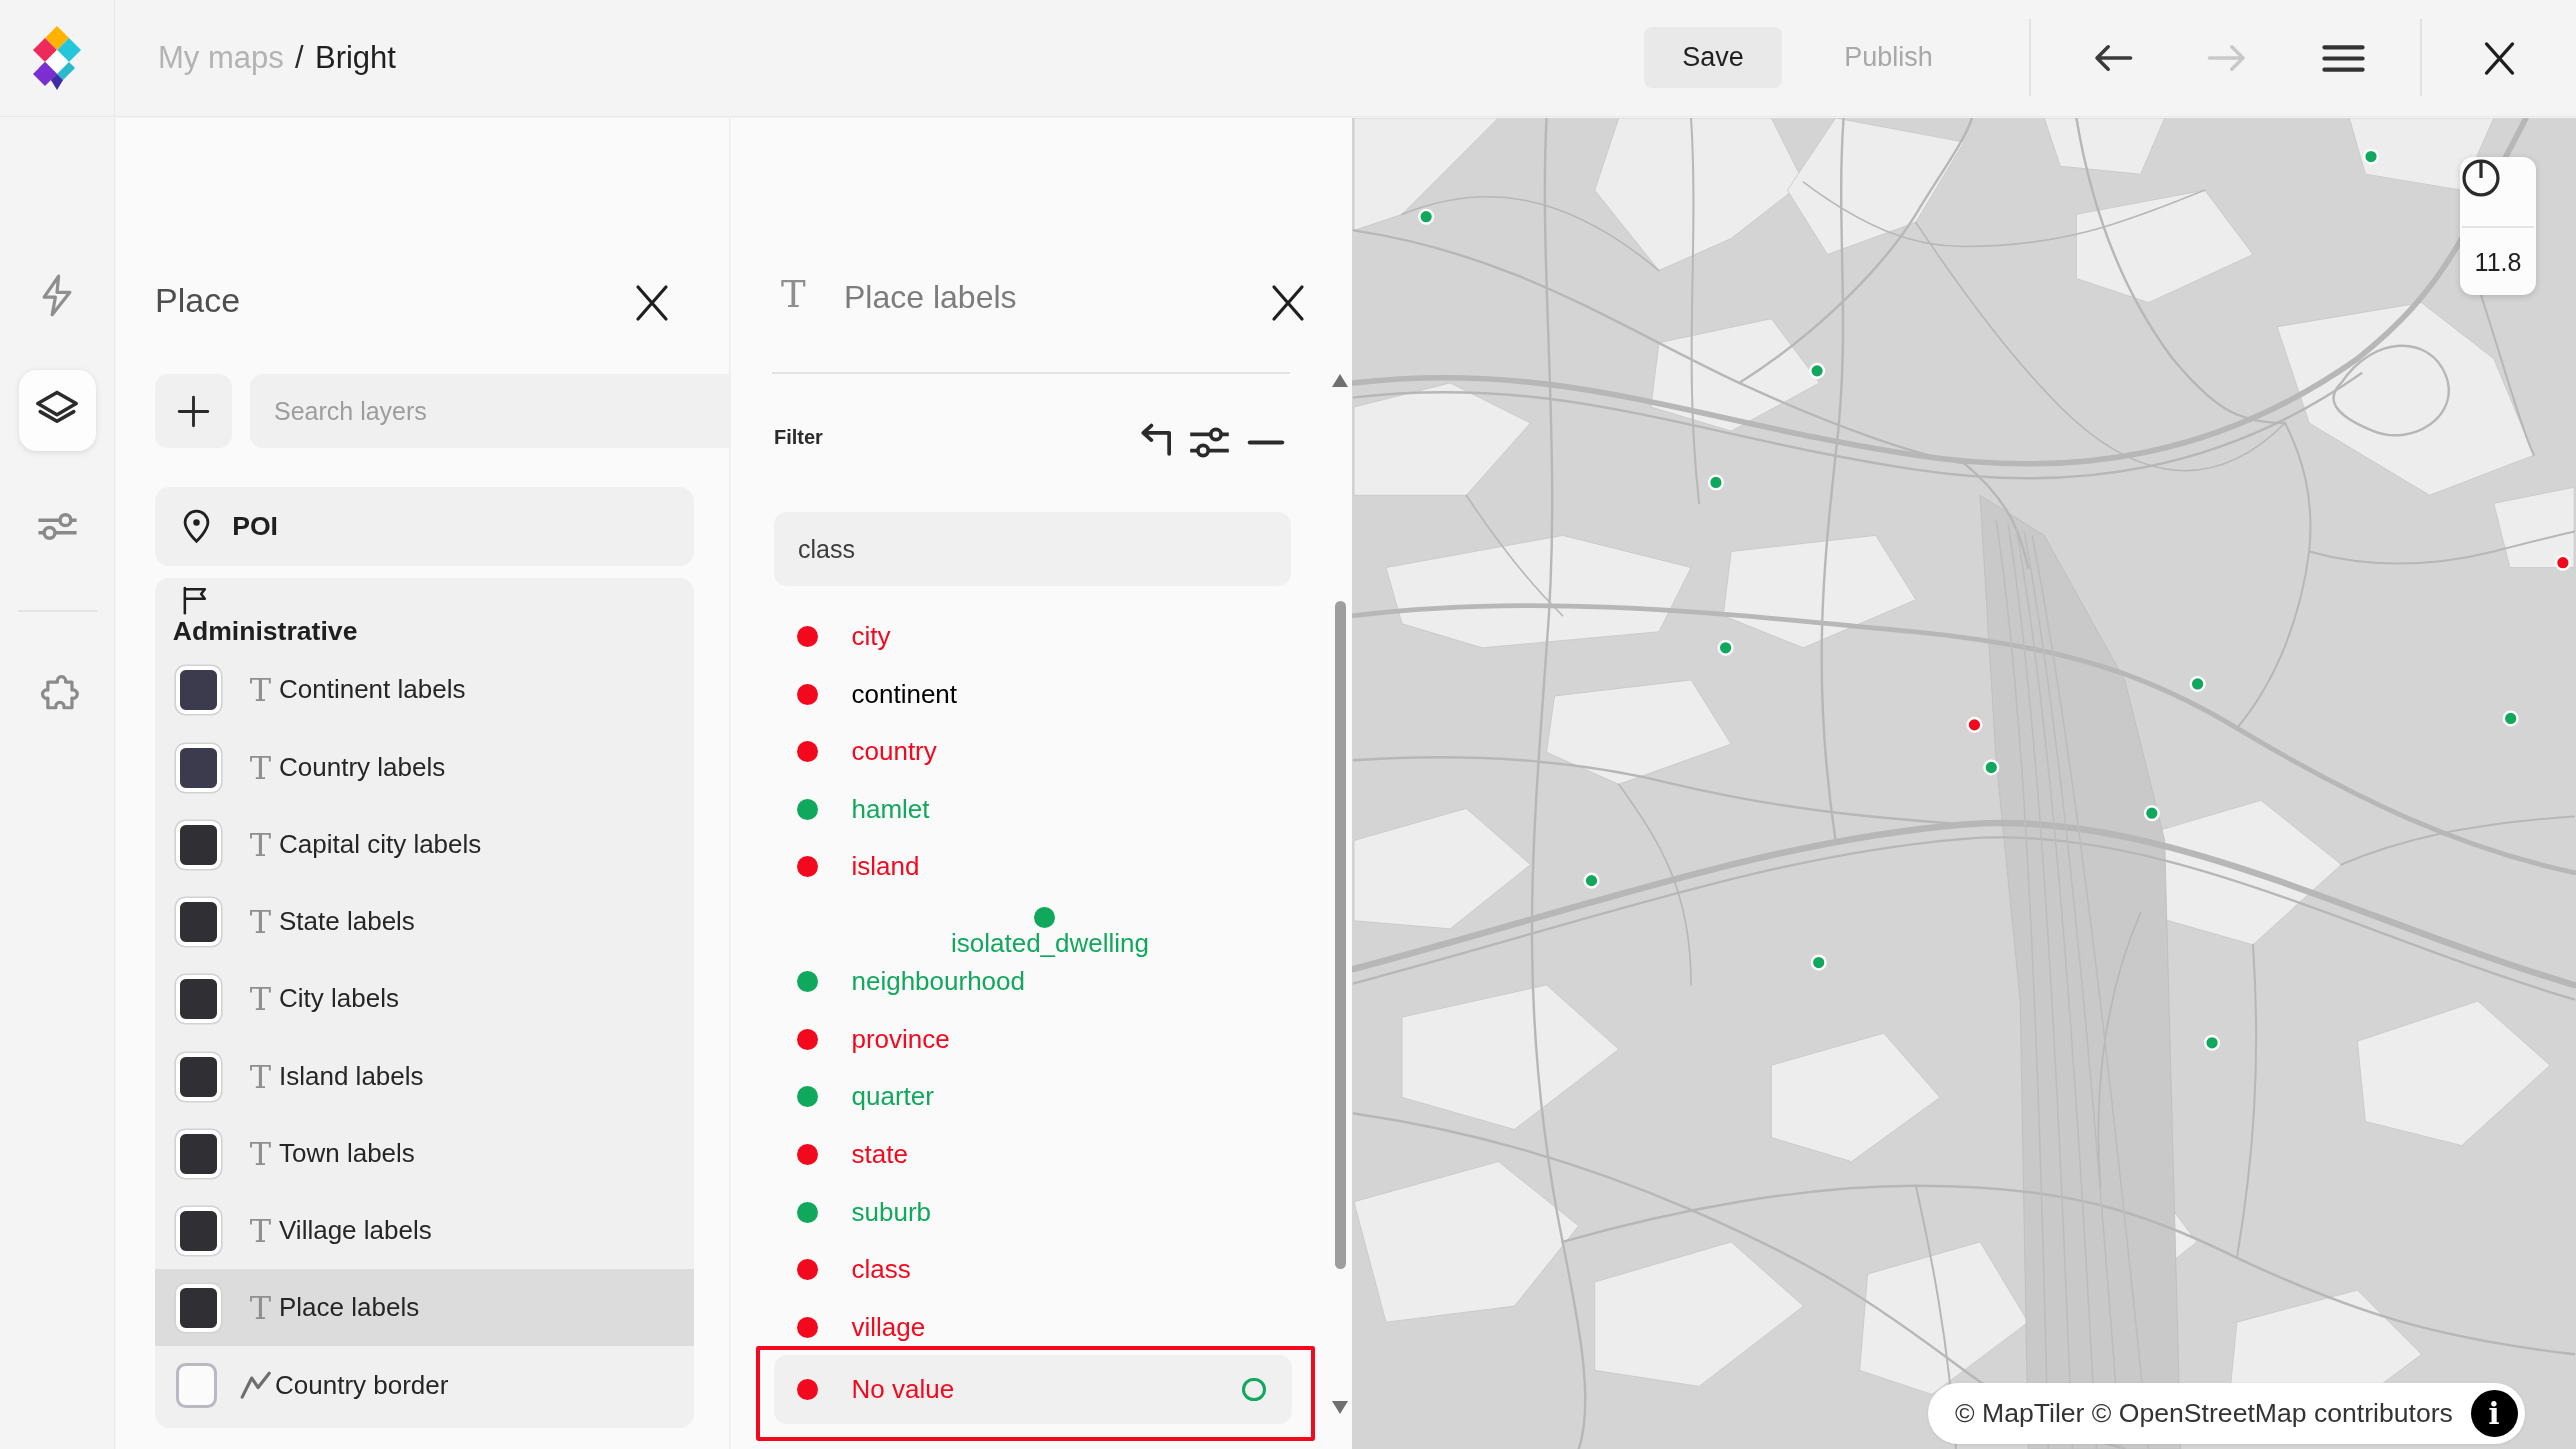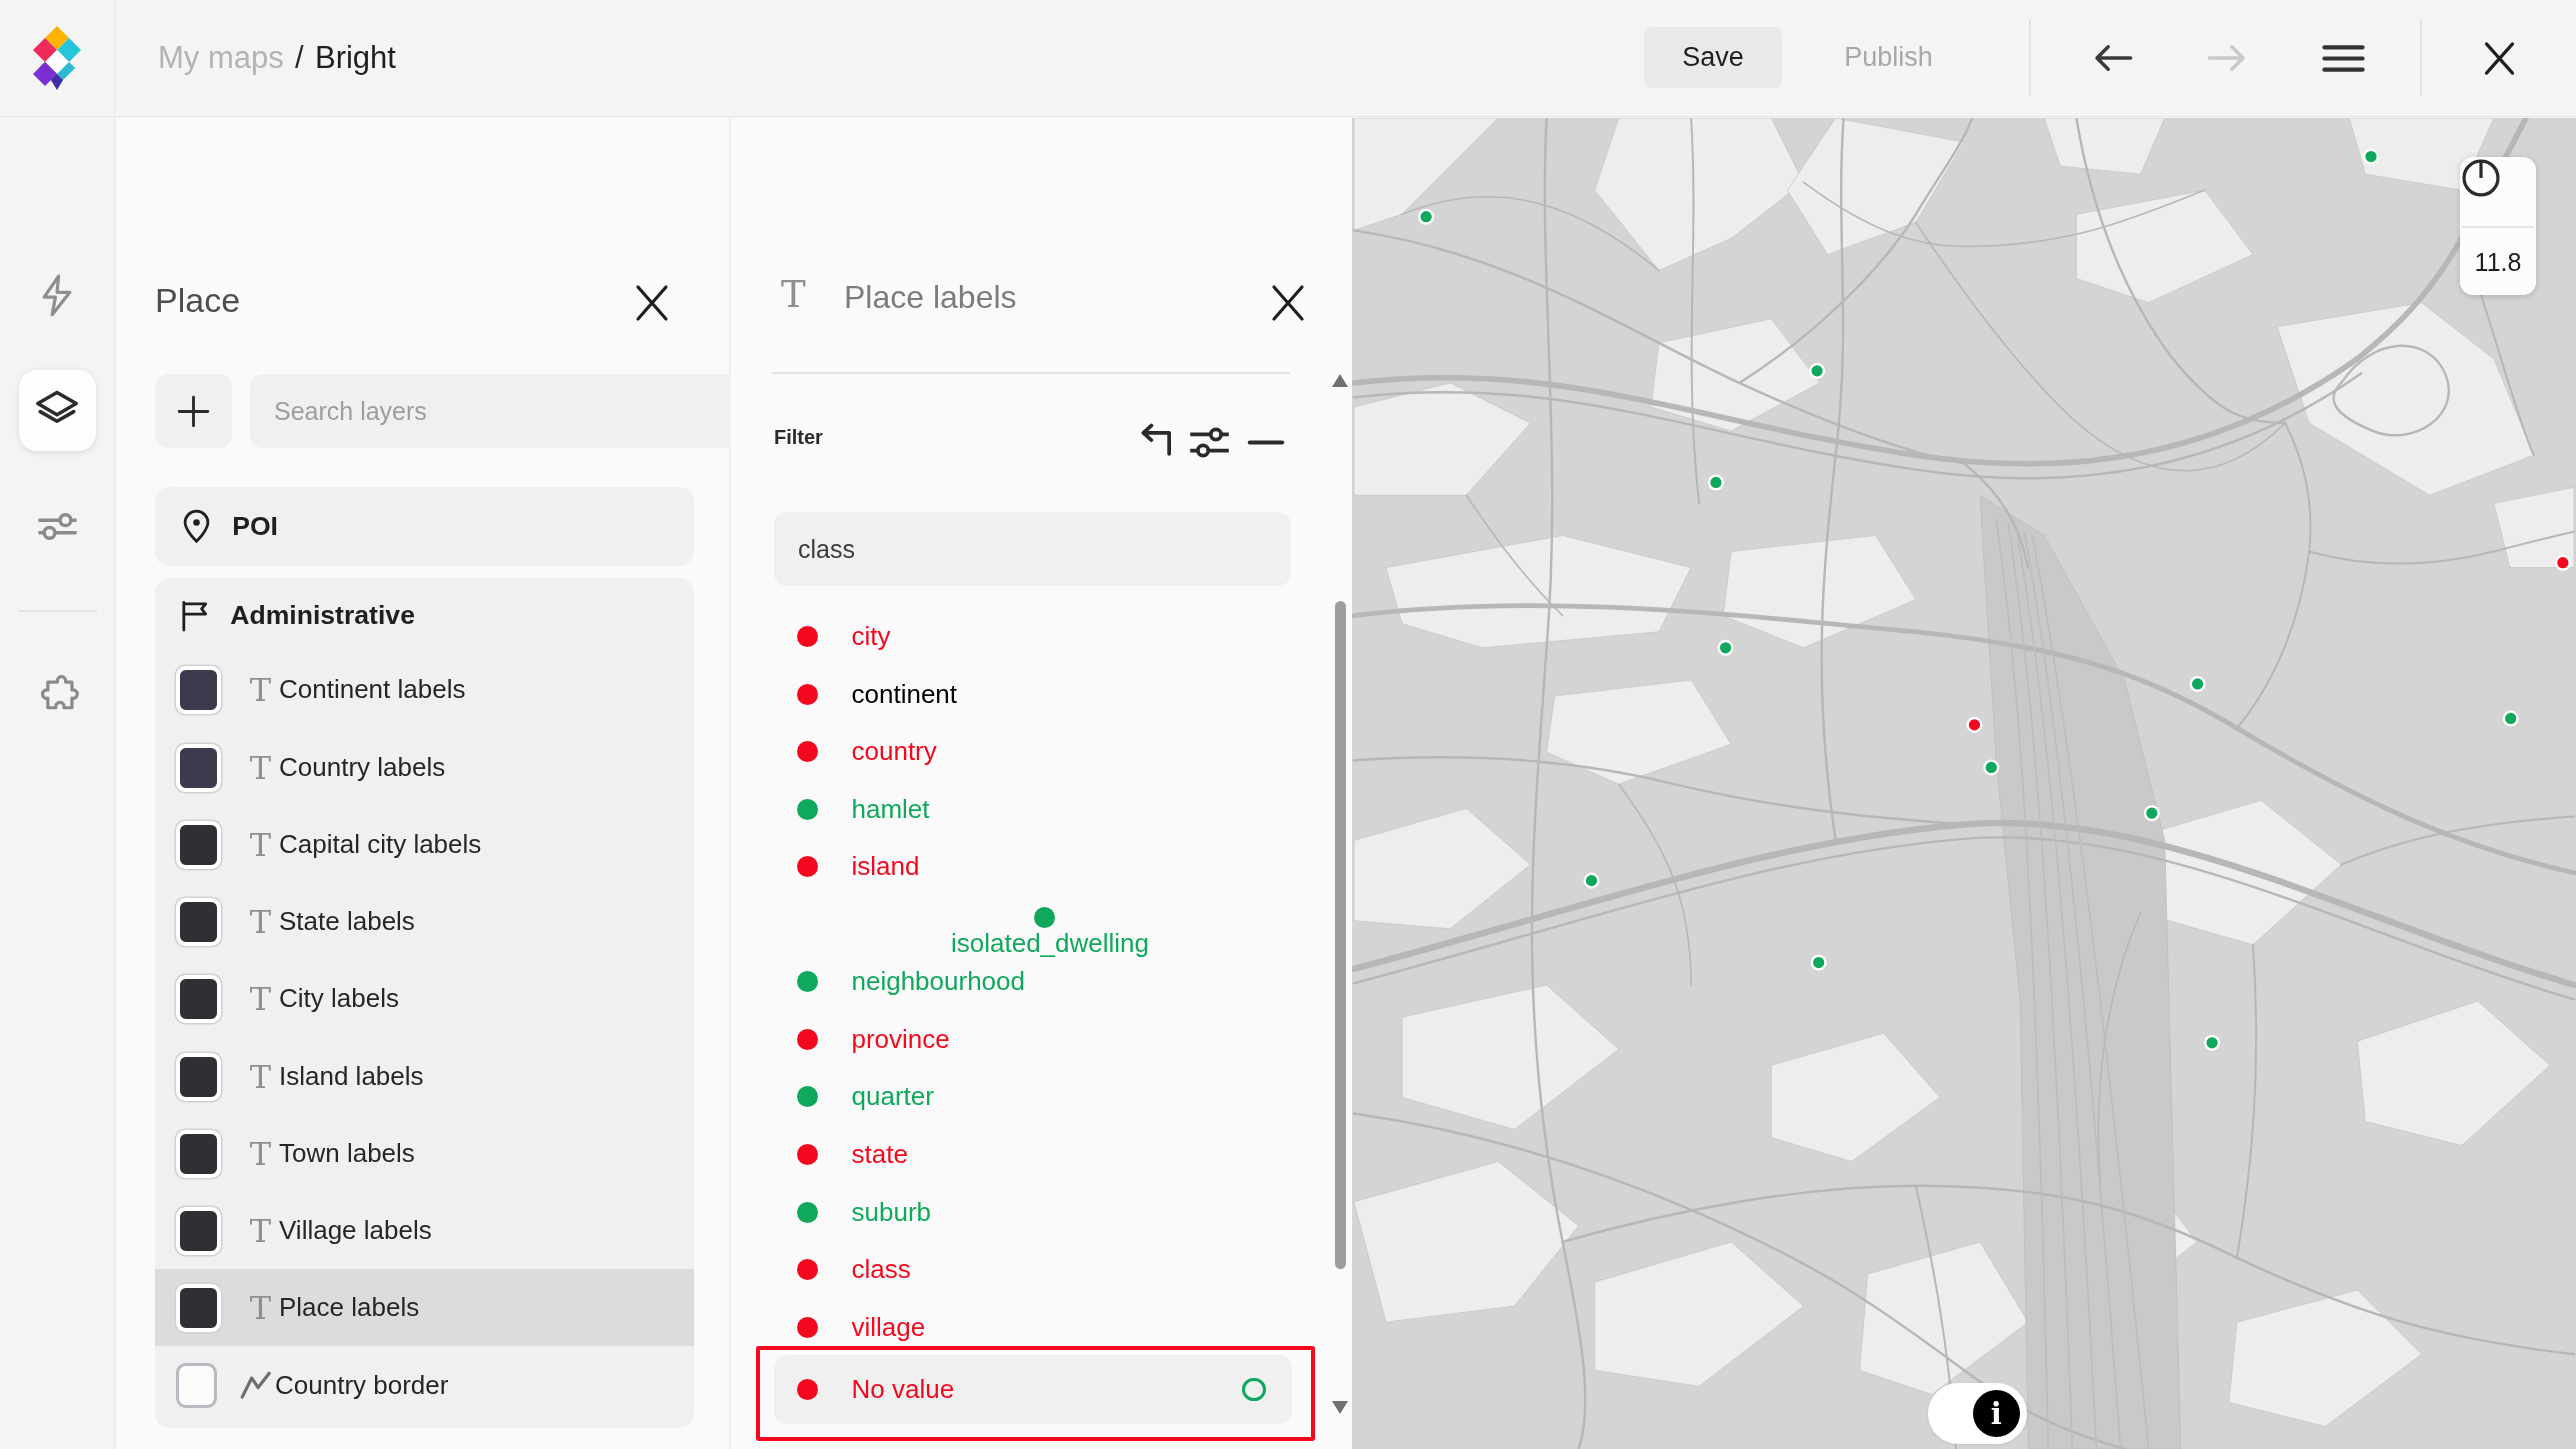--- a/index.html
+++ b/index.html
@@ -28,21 +28,21 @@
   .panel-x svg{width:100%;height:100%;}
   #layers-title{position:absolute;left:39px;top:163px;font-size:34px;color:#4e4e4e;}
   
   #add-layer-btn{position:absolute;left:39px;top:256px;width:77px;height:74px;background:#f0f0f0;border-radius:13px;display:flex;align-items:center;justify-content:center;cursor:pointer;}
   #search-layers{position:absolute;left:134px;top:256px;width:444px;height:74px;background:#f0f0f0;border-radius:13px;border:none;outline:none;padding:0 24px;font-size:25px;color:#444;font-family:"Liberation Sans",sans-serif;}
   #search-layers::placeholder{color:#9d9d9d;}
   
   #poi-card{position:absolute;left:39px;top:369px;width:539px;height:79px;background:#f0f0f0;border-radius:14.5px;display:flex;align-items:center;cursor:pointer;}
   #poi-card .lbl{font-size:26.6px;font-weight:bold;color:#1f1f1f;margin-left:17.7px;}
   #admin-card{position:absolute;left:39px;top:460px;width:539px;height:850px;background:#f0f0f0;border-radius:14.5px;overflow:hidden;}
-  #admin-head{position:absolute;left:0;top:6.4px;width:539px;height:63px;display:flex;align-items:center;}
+  #admin-head{position:absolute;left:0;top:6.4px;width:539px;height:63px;display:flex;align-items:flex-start;flex-direction:column;}
   #admin-head .lbl{font-size:26.6px;font-weight:bold;color:#1f1f1f;margin-left:17.7px;}
   .layer-row{position:absolute;left:0;width:539px;height:77px;display:flex;align-items:center;cursor:pointer;}
   .layer-row.sel{background:#dcdcdc;}
   .cbx{width:37px;height:40px;border-radius:9.7px;margin-left:21px;flex:0 0 auto;}
   .cbx.on{border:4px solid #fff;box-shadow:0 0 0 1.6px #d2d2d6;}
   .cbx.off{background:#fbfbfb;border:3.2px solid #b9b9c2;width:35px;height:39px;}
   .row-ic{width:37px;display:flex;justify-content:center;margin-left:21px;flex:0 0 auto;}
   .t-glyph{font-family:"DejaVu Serif",serif;font-size:32px;color:#8f8f8f;line-height:1;}
   .layer-row .lbl{font-size:26px;color:#262626;}
   
@@ -451,16 +451,17 @@
           <circle cx="13" cy="13" r="10.5" fill="none" stroke="#2b2b2b" stroke-width="2"></circle>
           <path d="M13,13 V2.5" stroke="#2b2b2b" stroke-width="2"></path>
         </svg>
     </div>
     <div class="div"></div>
     <div class="half">
         <span id="zoom-val">11.8</span>
       </div>
   </div>
   <div id="attrib">
+    <span class="txt">© MapTiler © OpenStreetMap contributors</span>
     <span class="info">i</span>
   </div>
 </div>
 
 
 </body></html>

